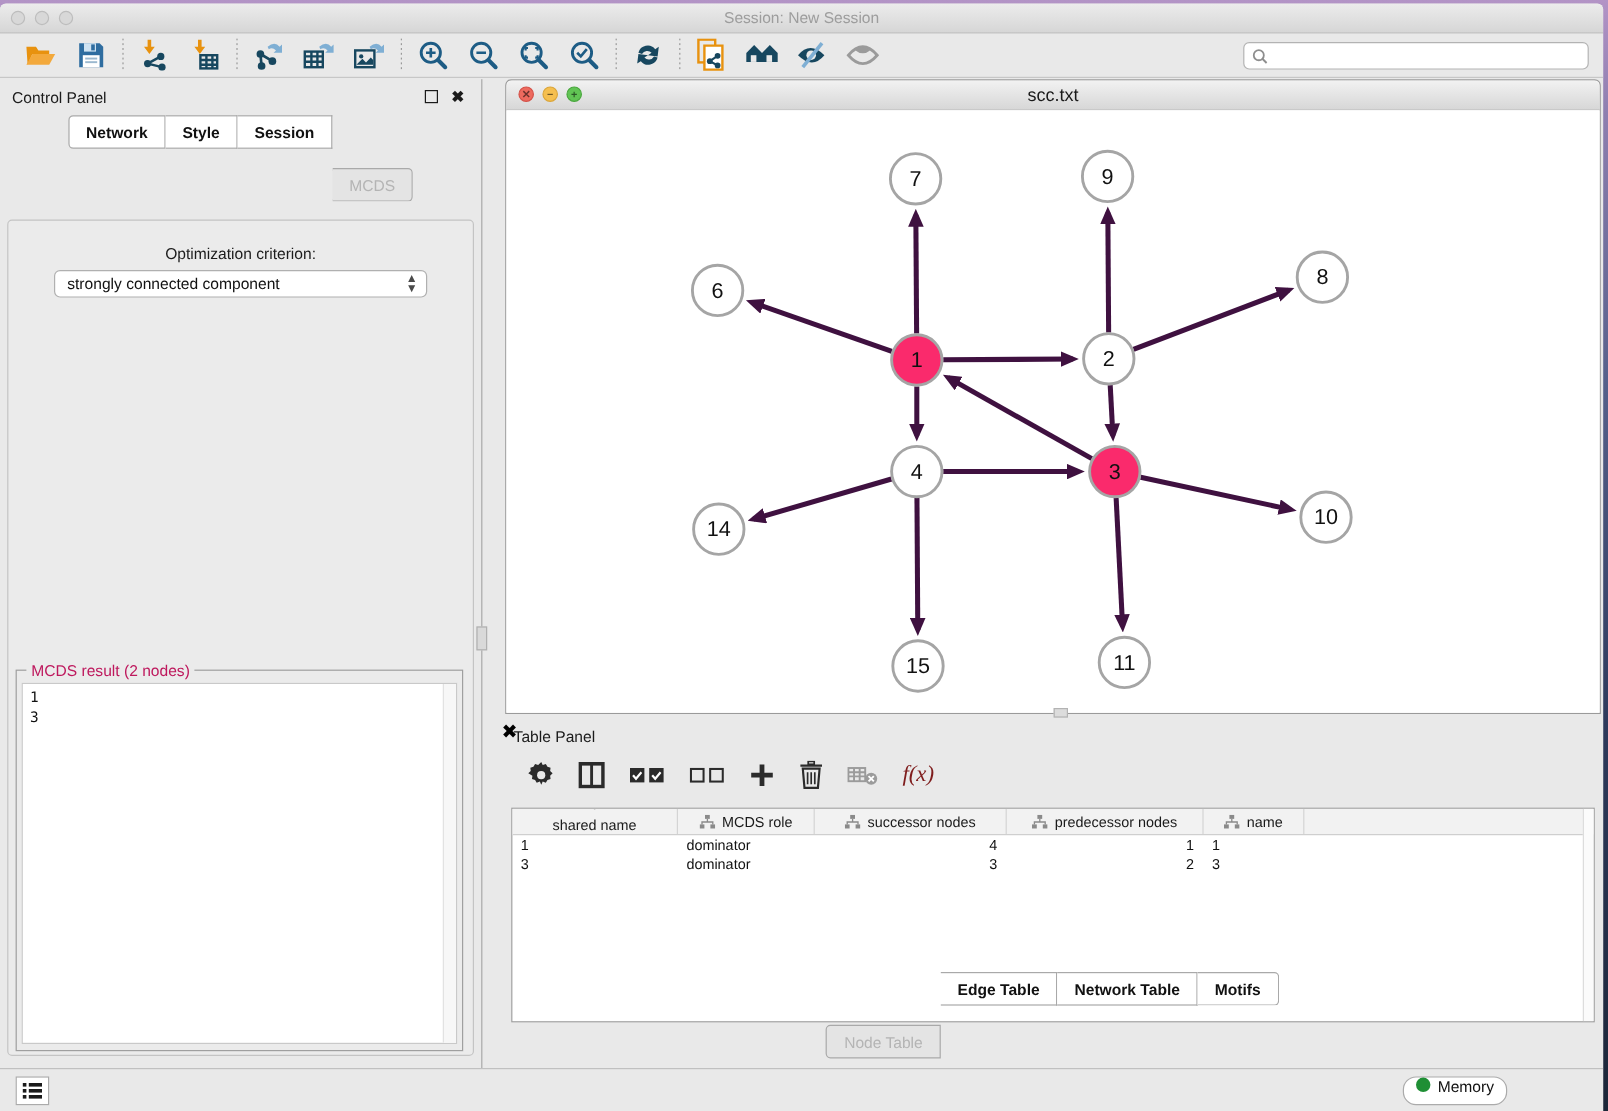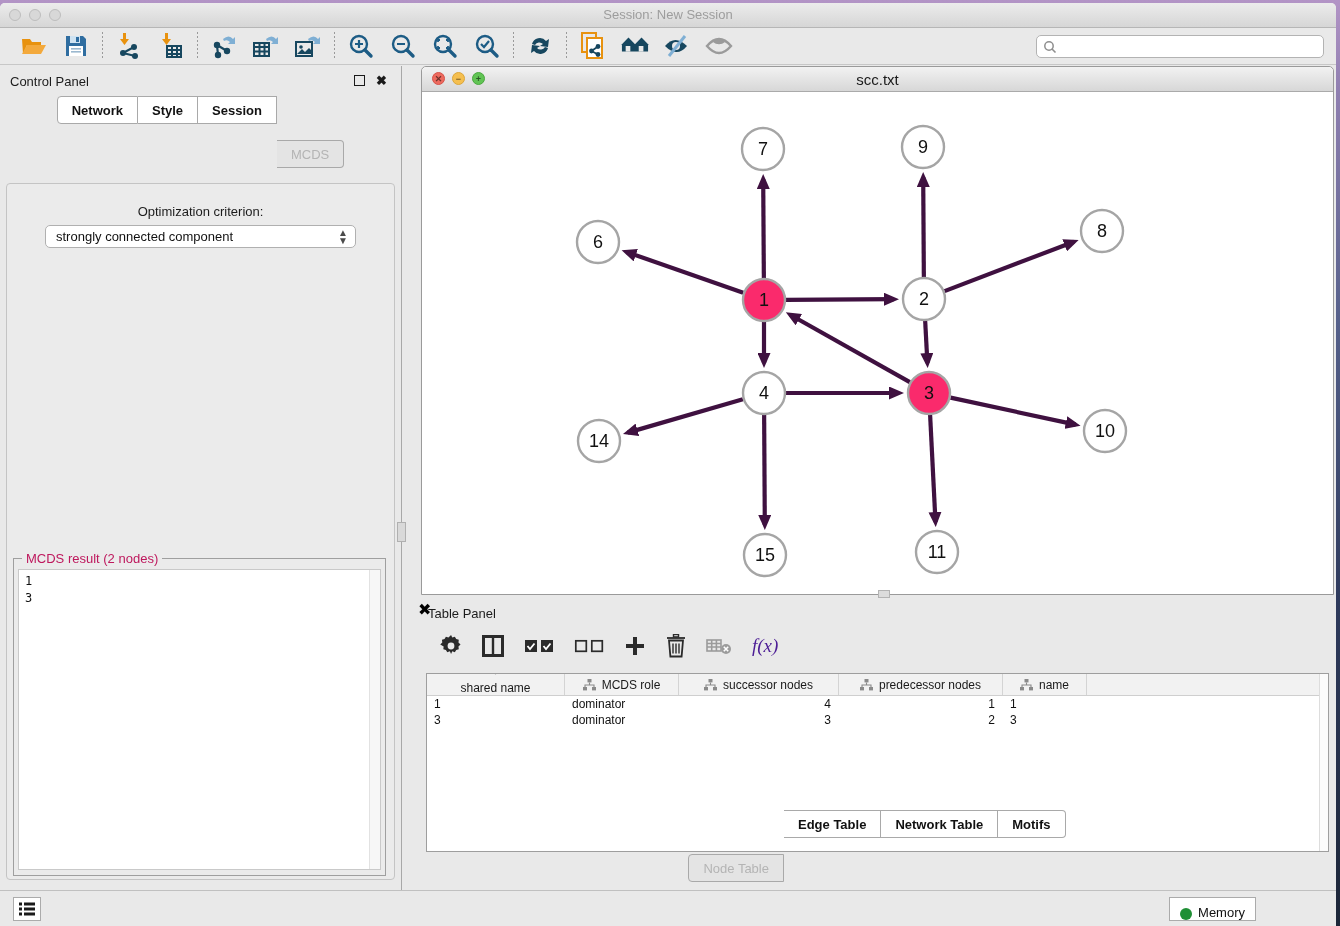--- a/index.html
+++ b/index.html
@@ -95,41 +95,41 @@
   .h-grip { position:absolute; left:50%; bottom:-4px; width:12px; height:8px;
     background:#dcdcdc; border:1px solid #b3b3b3; z-index:5; }
 
   
   .table-panel { position:absolute; left:0; top:534px; right:0; bottom:0; background:#e9e9e9; }
   .tp-head { height:26px; position:relative; }
   .tp-head .panel-title { position:absolute; left:10px; top:6px; font-size:13px; color:#1c1c1c; }
   .tp-float{right:30px} .tp-close{right:10px}
   .tp-toolbar { height:40px; display:flex; align-items:center; gap:20px; padding-left:22px; }
   .tp-btn { display:flex; align-items:center; justify-content:center; cursor:default; }
-  .fx-label { font-family:"Liberation Serif", serif; font-style:italic; font-size:19px; color:#4c1d95; }
+  .fx-label { font-family:"Liberation Serif", serif; font-style:italic; font-size:19px; color:#7f1d1d; }
 
   .table-frame { position:absolute; left:8px; right:7px; top:73px; bottom:38px;
     background:#fff; border:1px solid #9e9e9e; overflow:hidden; }
   .tbl-header { display:flex; height:22px; background:#f2f2f2; border-bottom:1px solid #cfcfcf; }
   .th-cell { display:flex; align-items:center; justify-content:center; gap:6px;
     border-right:1px solid #d4d4d4; font-size:12px; color:#1a1a1a; }
   .tbl-row { display:flex; height:16px; }
   .td-cell { font-size:12px; color:#111; padding:1px 8px 0 7px; overflow:hidden; white-space:nowrap; }
   .tbl-scrollbar { position:absolute; right:0; top:0; bottom:0; width:9px;
     background:#fbfbfb; border-left:1px solid #ddd; }
 
   .tp-tabs { position:absolute; left:0; right:0; bottom:8px; display:flex; justify-content:center; }
 
   
   .statusbar { position:absolute; left:0; right:0; bottom:0; height:36px; background:#e9e9e9;
     border-top:1px solid #c0c0c0; }
   .list-btn { position:absolute; left:13px; top:6px; width:28px; height:24px; background:#fff;
     border:1px solid #ababab; display:flex; align-items:center; justify-content:center; }
   .memory-btn { position:absolute; right:80px; top:6px; height:24px; background:#fff;
-    border:1px solid #ababab; border-radius:0; display:flex; align-items:flex-end;
+    border:1px solid #ababab; border-radius:11px; display:flex; align-items:flex-start;
     gap:6px; padding:0 10px; font-size:13px; color:#111; }
   .mem-dot { width:12px; height:12px; border-radius:50%; background:#1f8f35; }
 </style>
 </head>
 <body>
 
 <div class="app-window">
 
   <div class="titlebar">
     <div class="traffic t-red"></div>

